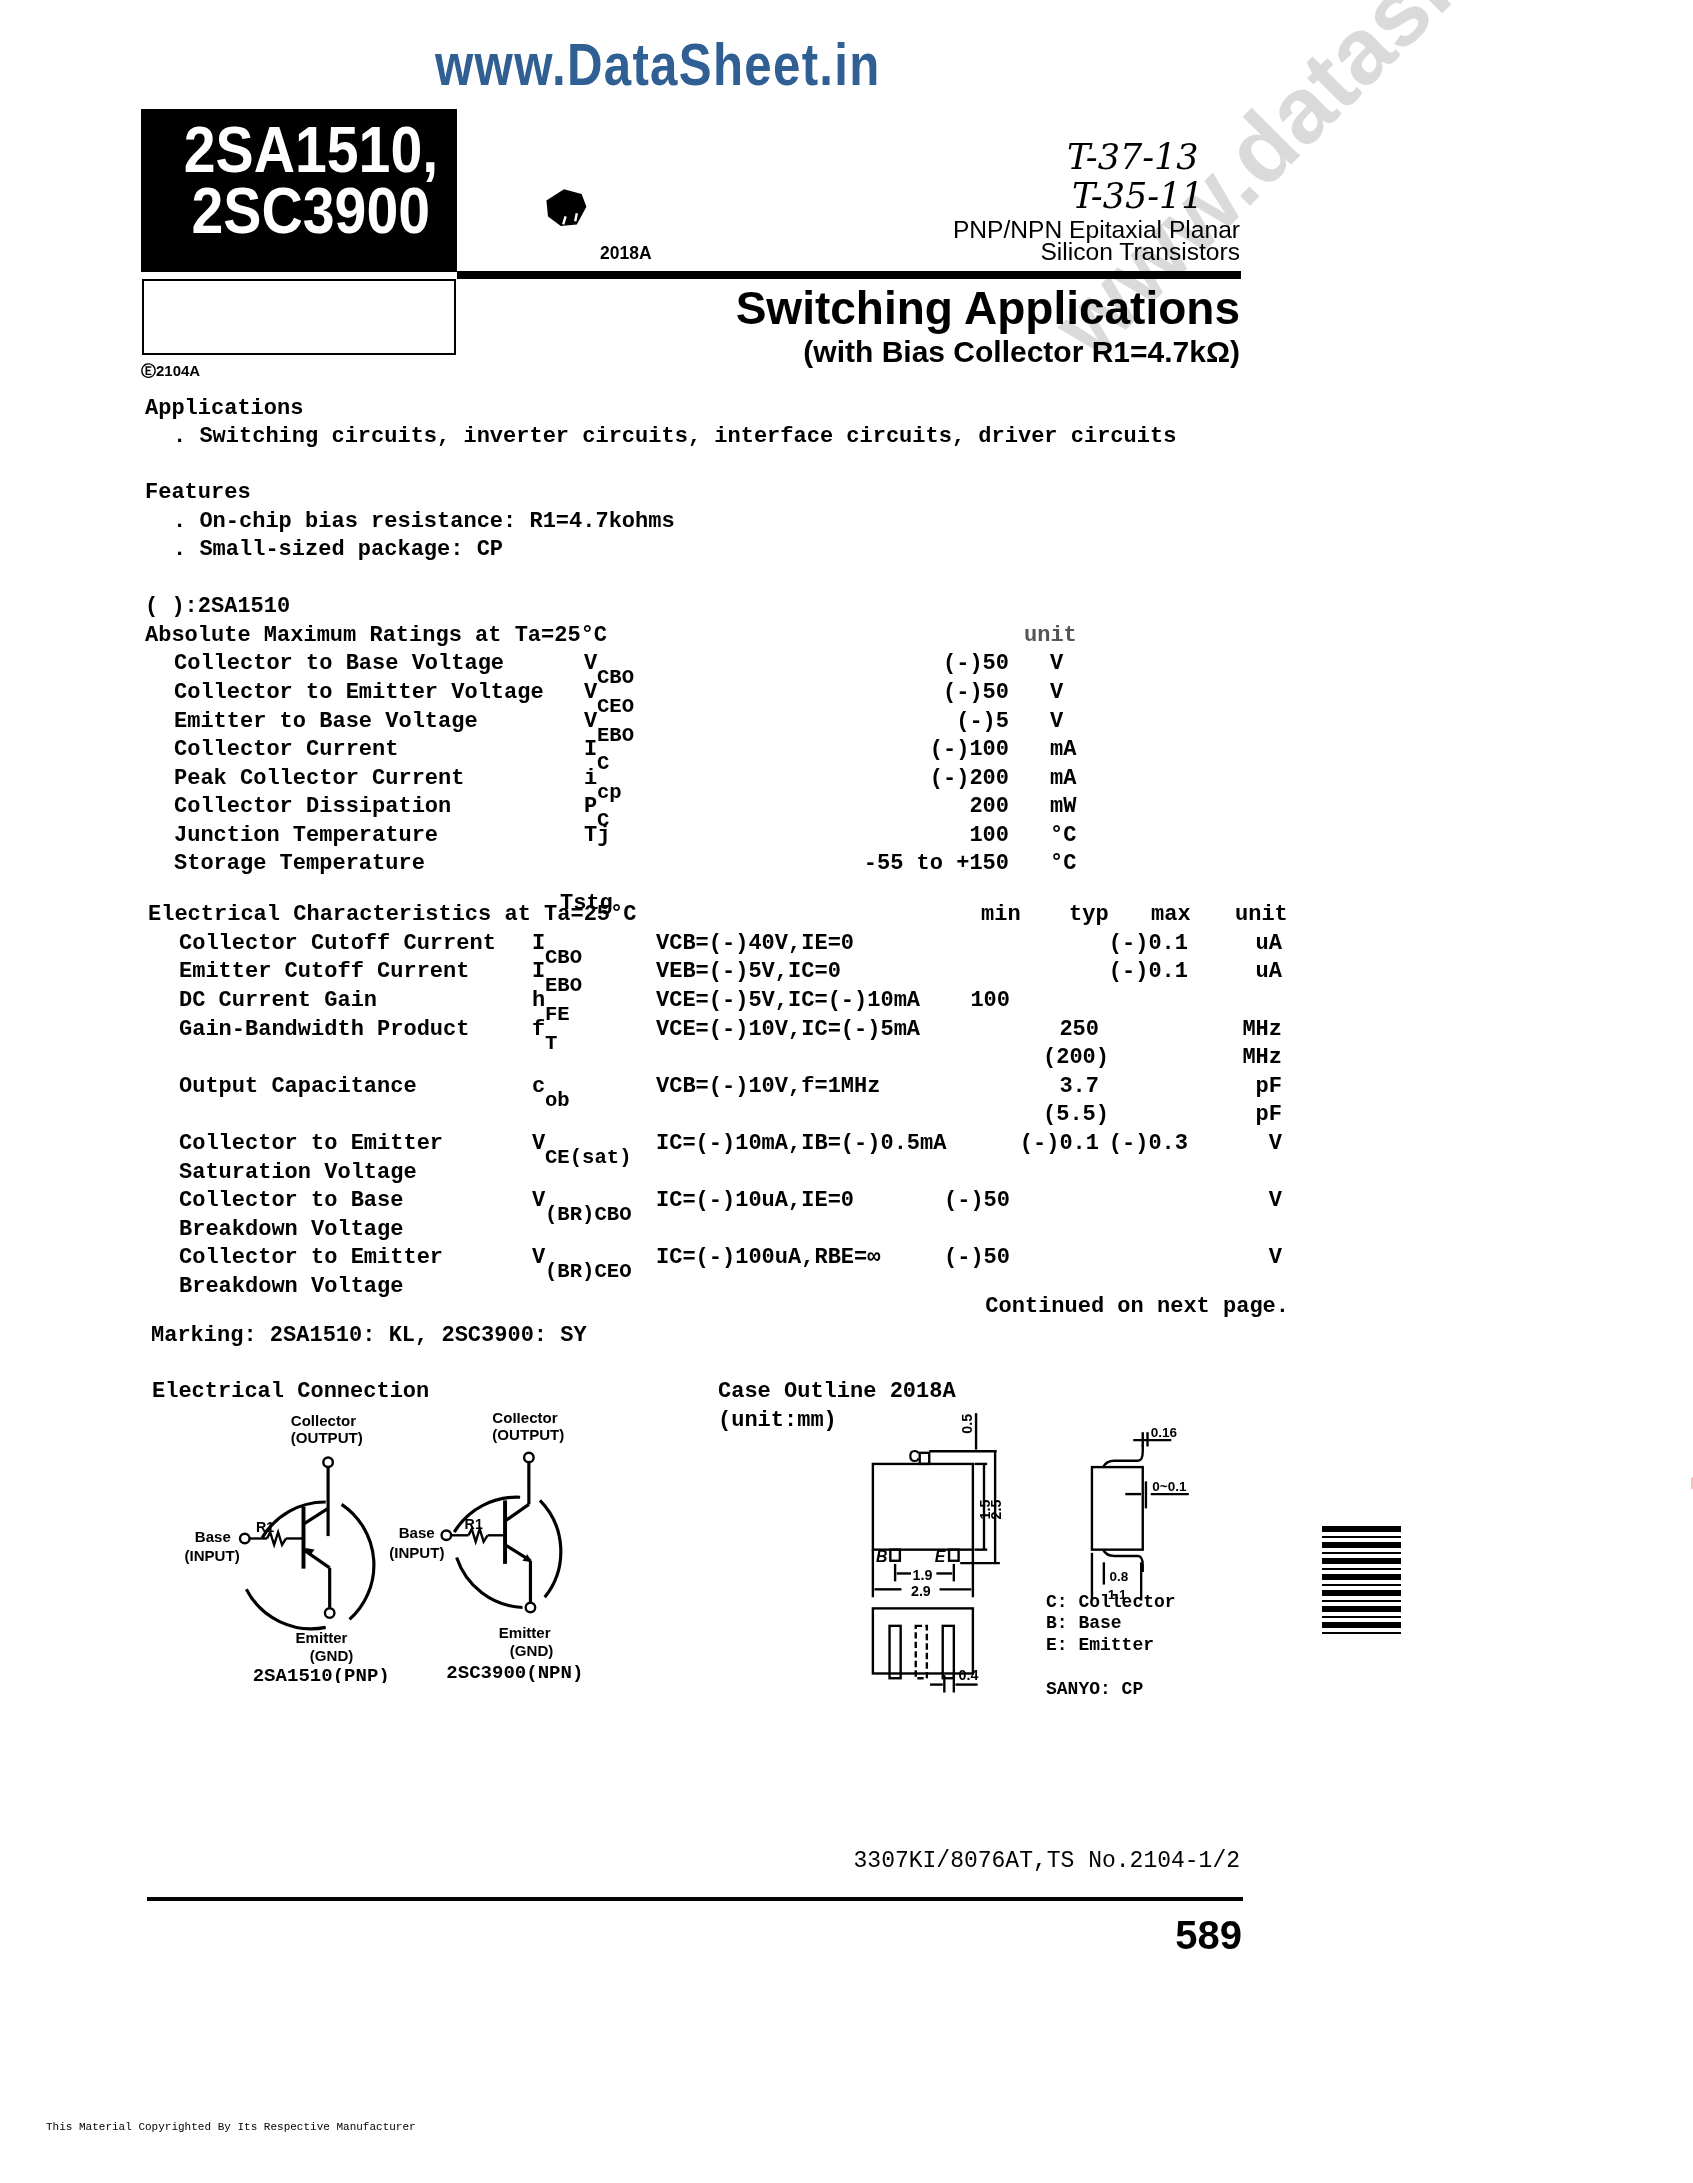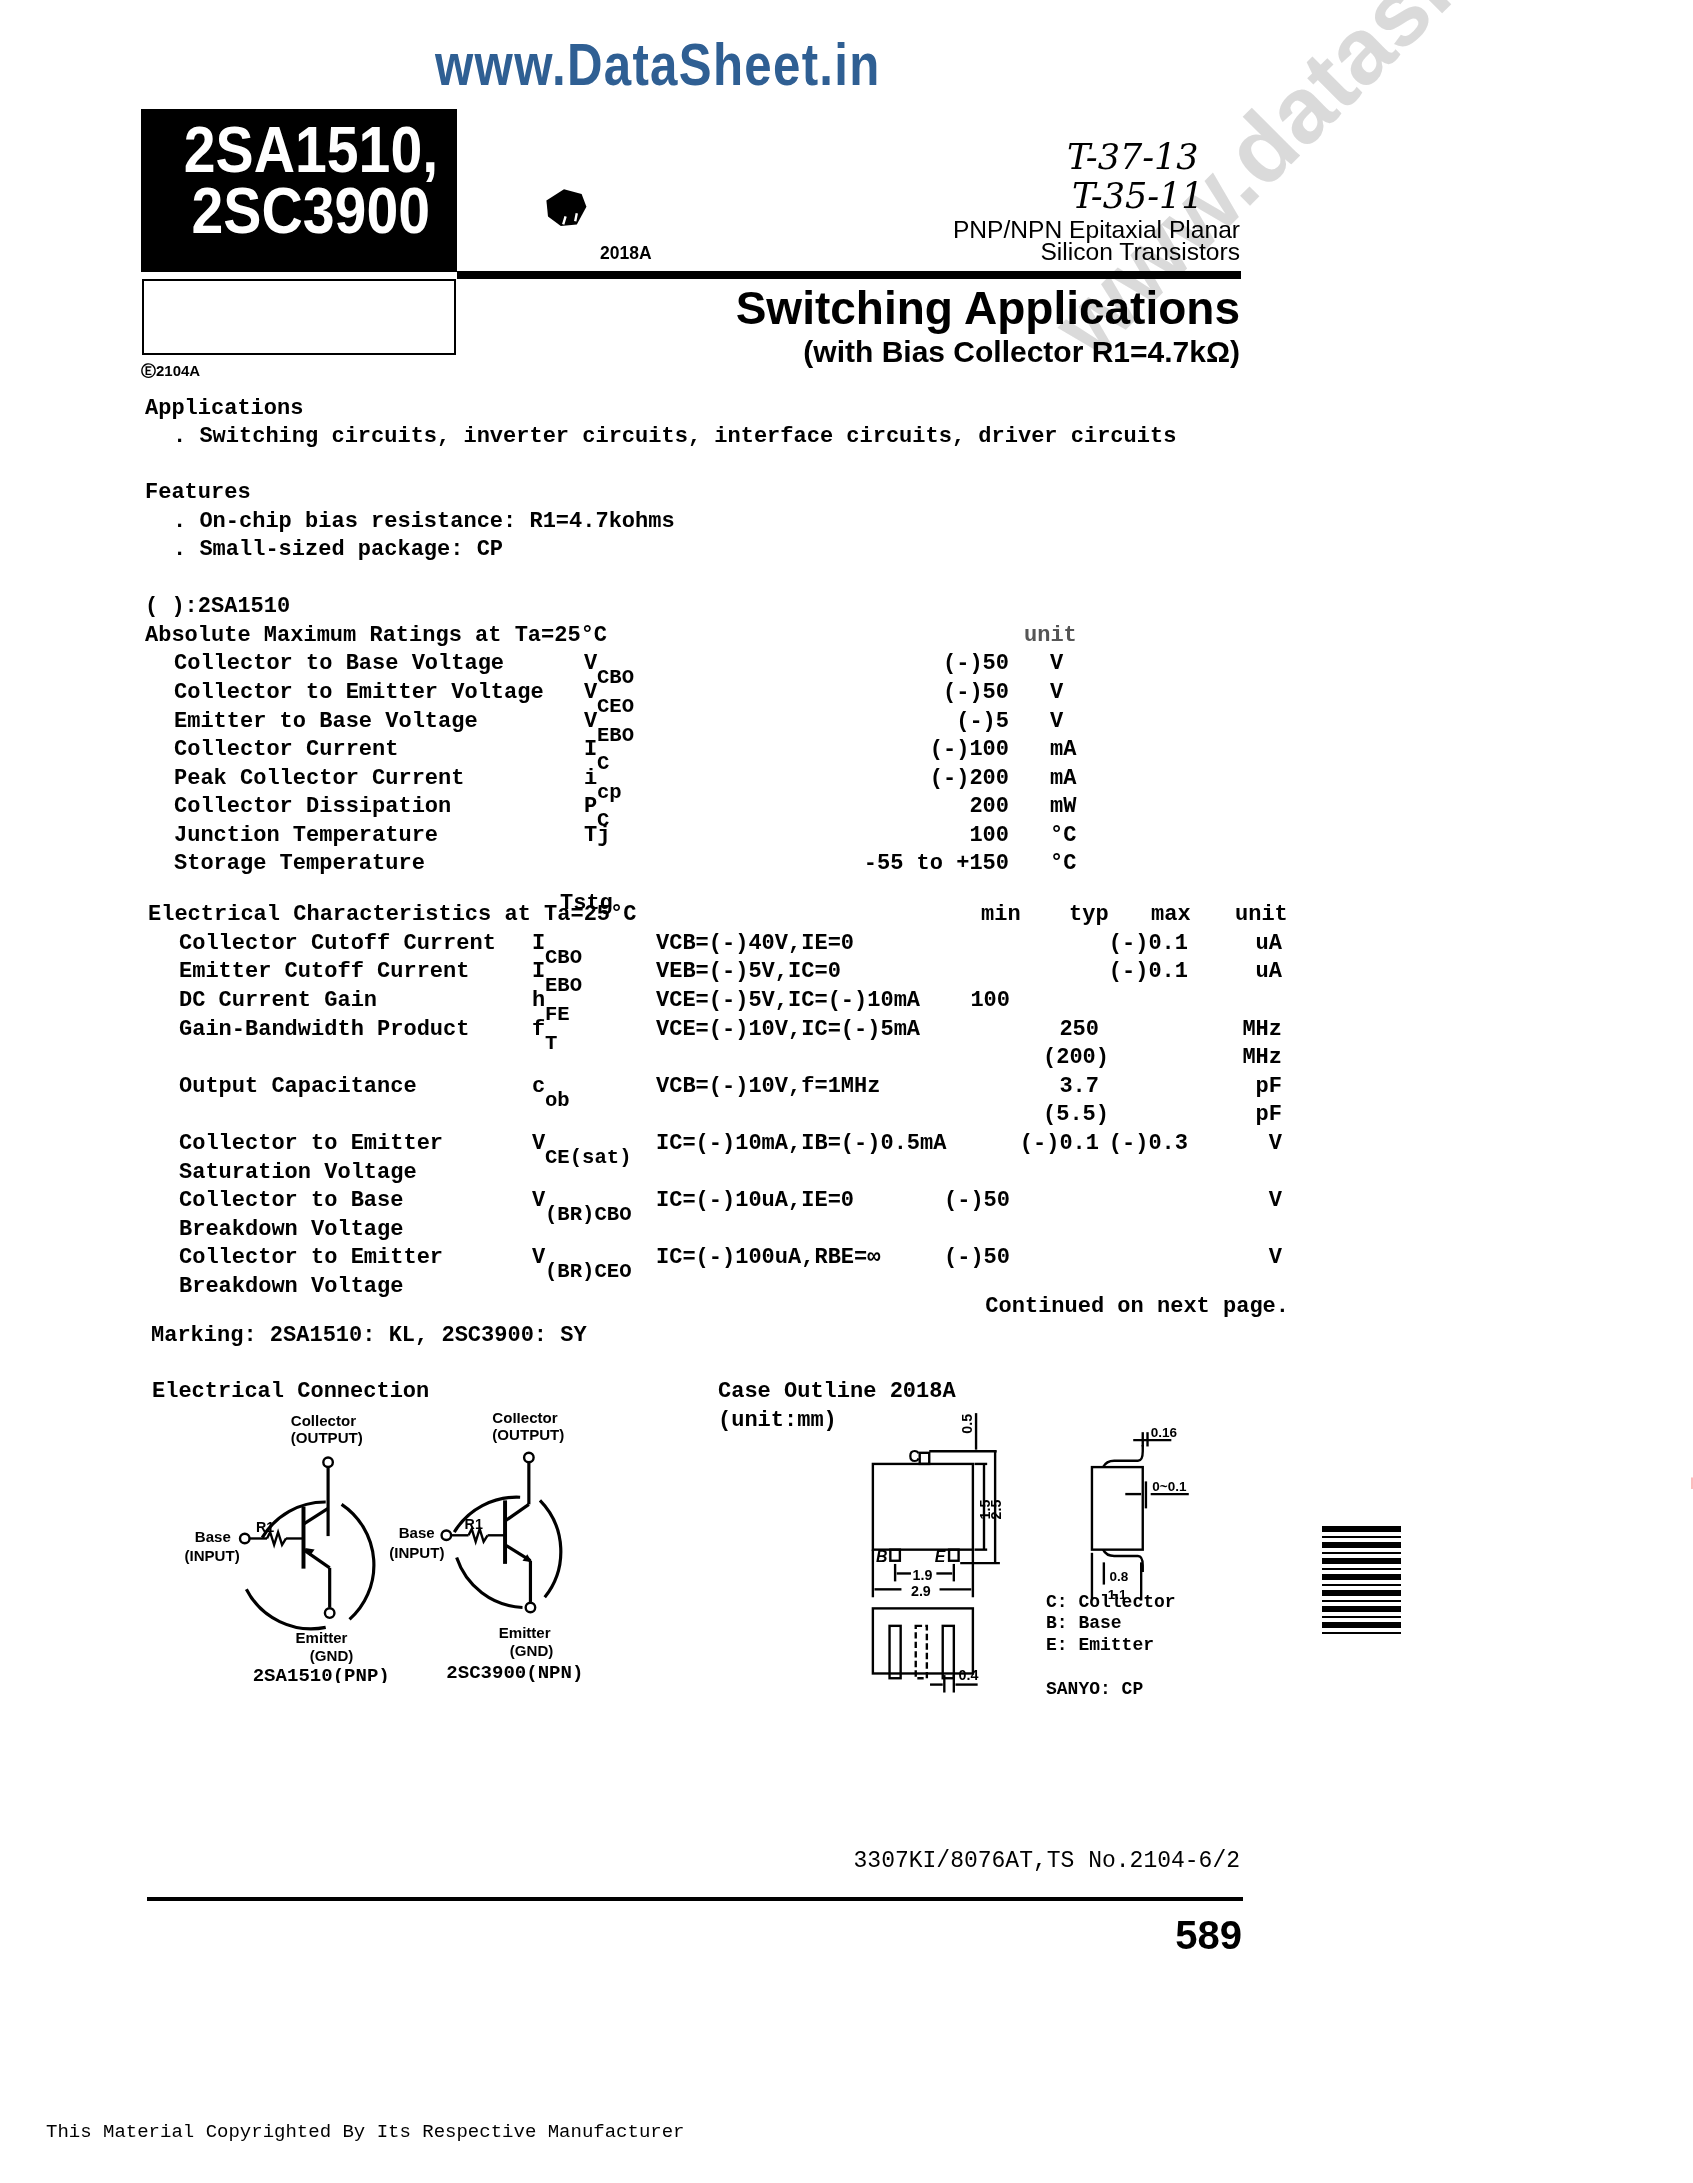--- a/index.html
+++ b/index.html
@@ -34,21 +34,21 @@
   .watermark-diag { left:1032px; top:302px; font-size:94px; font-weight:bold; color:#d9d9d9; transform:rotate(-45deg); transform-origin:left top; white-space:nowrap; opacity:0.95; z-index:0; }
   .watermark-side { left:1666px; top:2175px; font-size:131px; color:#fbbdbd; transform:rotate(-90deg); transform-origin:left top; white-space:nowrap; z-index:0; }
   .content { z-index:1; }
 
   .barcode { left:1322px; top:1526px; width:79px; }
   .barcode div { height:5.6px; background:#000; margin-bottom:4px; }
 
   .footer-code { right:453px; top:1848px; font-size:23px; }
   .footer-rule { left:147px; top:1897px; width:1096px; height:4px; background:#000; }
   .page-num { right:451px; top:1913px; font-size:40px; font-weight:bold; }
-  .copyright { left:46px; top:2121px; font-size:19px; }
+  .copyright { left:46px; top:2121px; font-size:11px; }
 </style>
 </head>
 <body>
 
 <div class="abs sans watermark-diag">www.datasheet4u.com</div>
 <div class="abs sans watermark-side">www.DataSheet4U.com</div>
 
 <div class="abs sans site-header content">www.DataSheet.in</div>
 
 <div class="abs title-block content">
@@ -343,17 +343,17 @@
     <div></div>
     <div style="height:2.4px"></div>
     <div></div>
     <div style="height:2.4px"></div>
     <div></div>
     <div style="height:2.4px"></div>
     <div></div>
     <div style="height:2.4px"></div>
 </div>
 
-<div class="abs mono footer-code content">3307KI/8076AT,TS No.2104-6/2</div>
+<div class="abs mono footer-code content">3307KI/8076AT,TS No.2104-1/2</div>
 <div class="abs footer-rule content"></div>
 <div class="abs sans page-num content">589</div>
 <div class="abs mono copyright content">This Material Copyrighted By Its Respective Manufacturer</div>
 
 
 </body></html>

